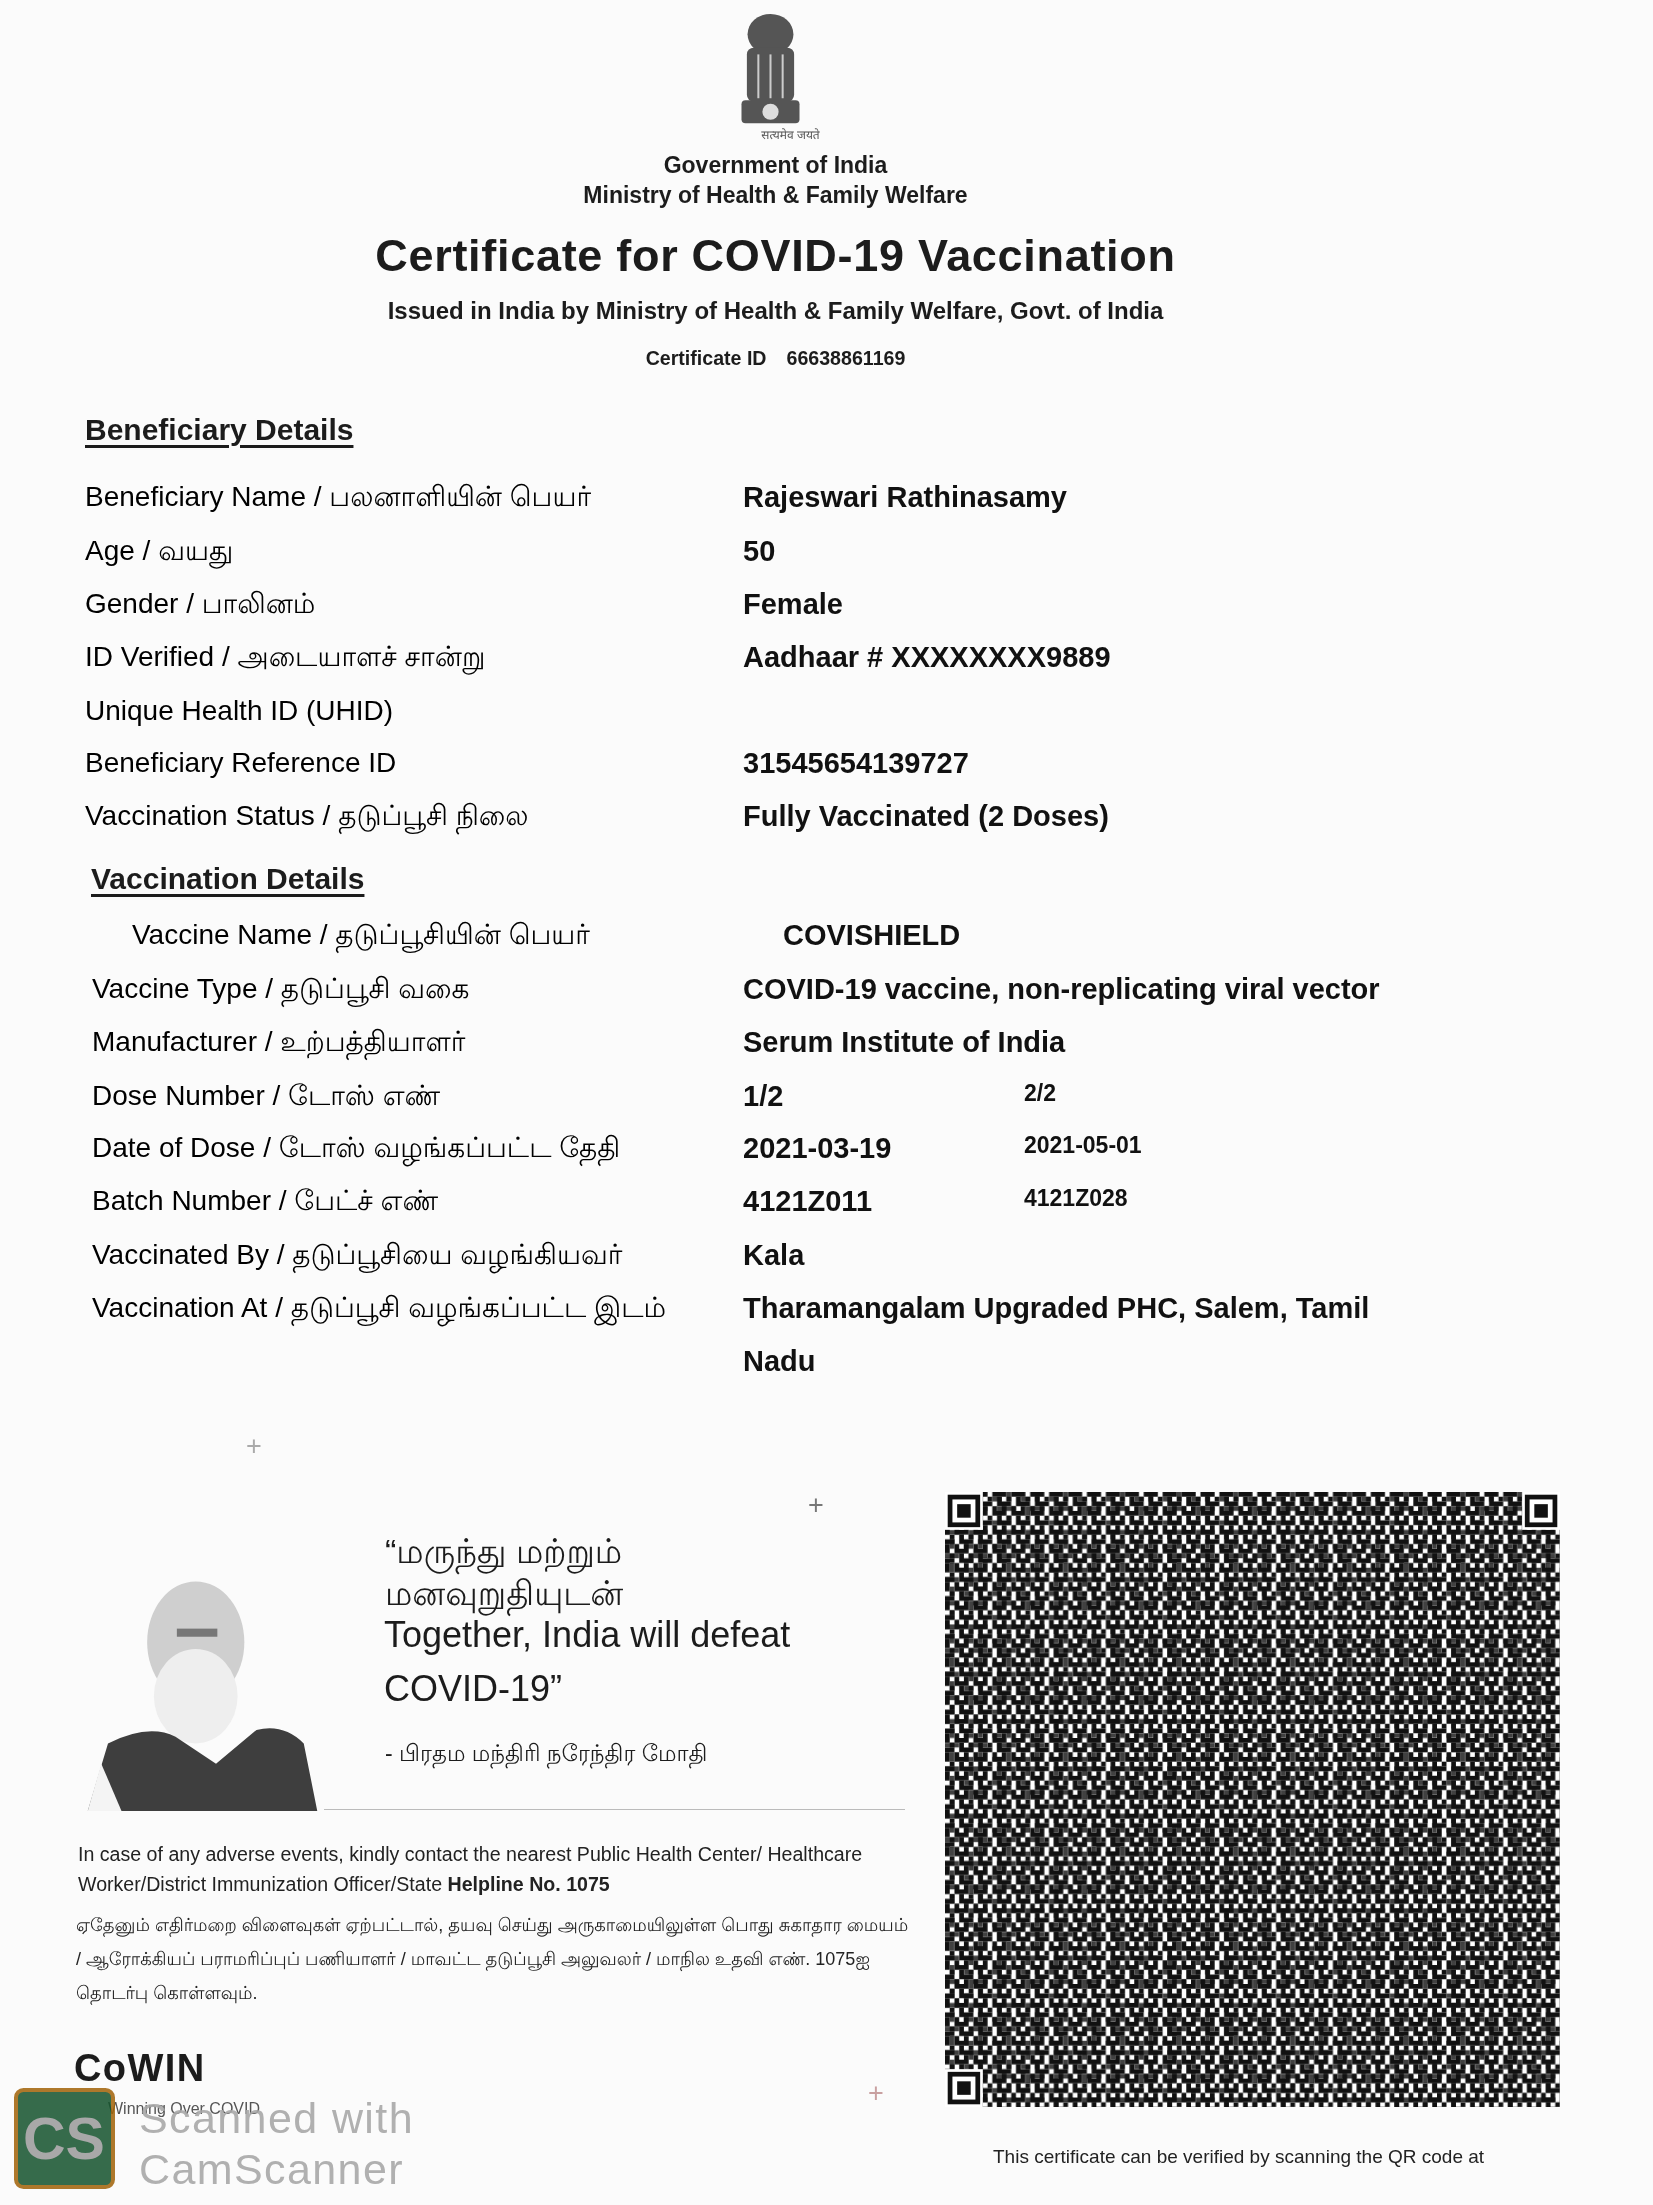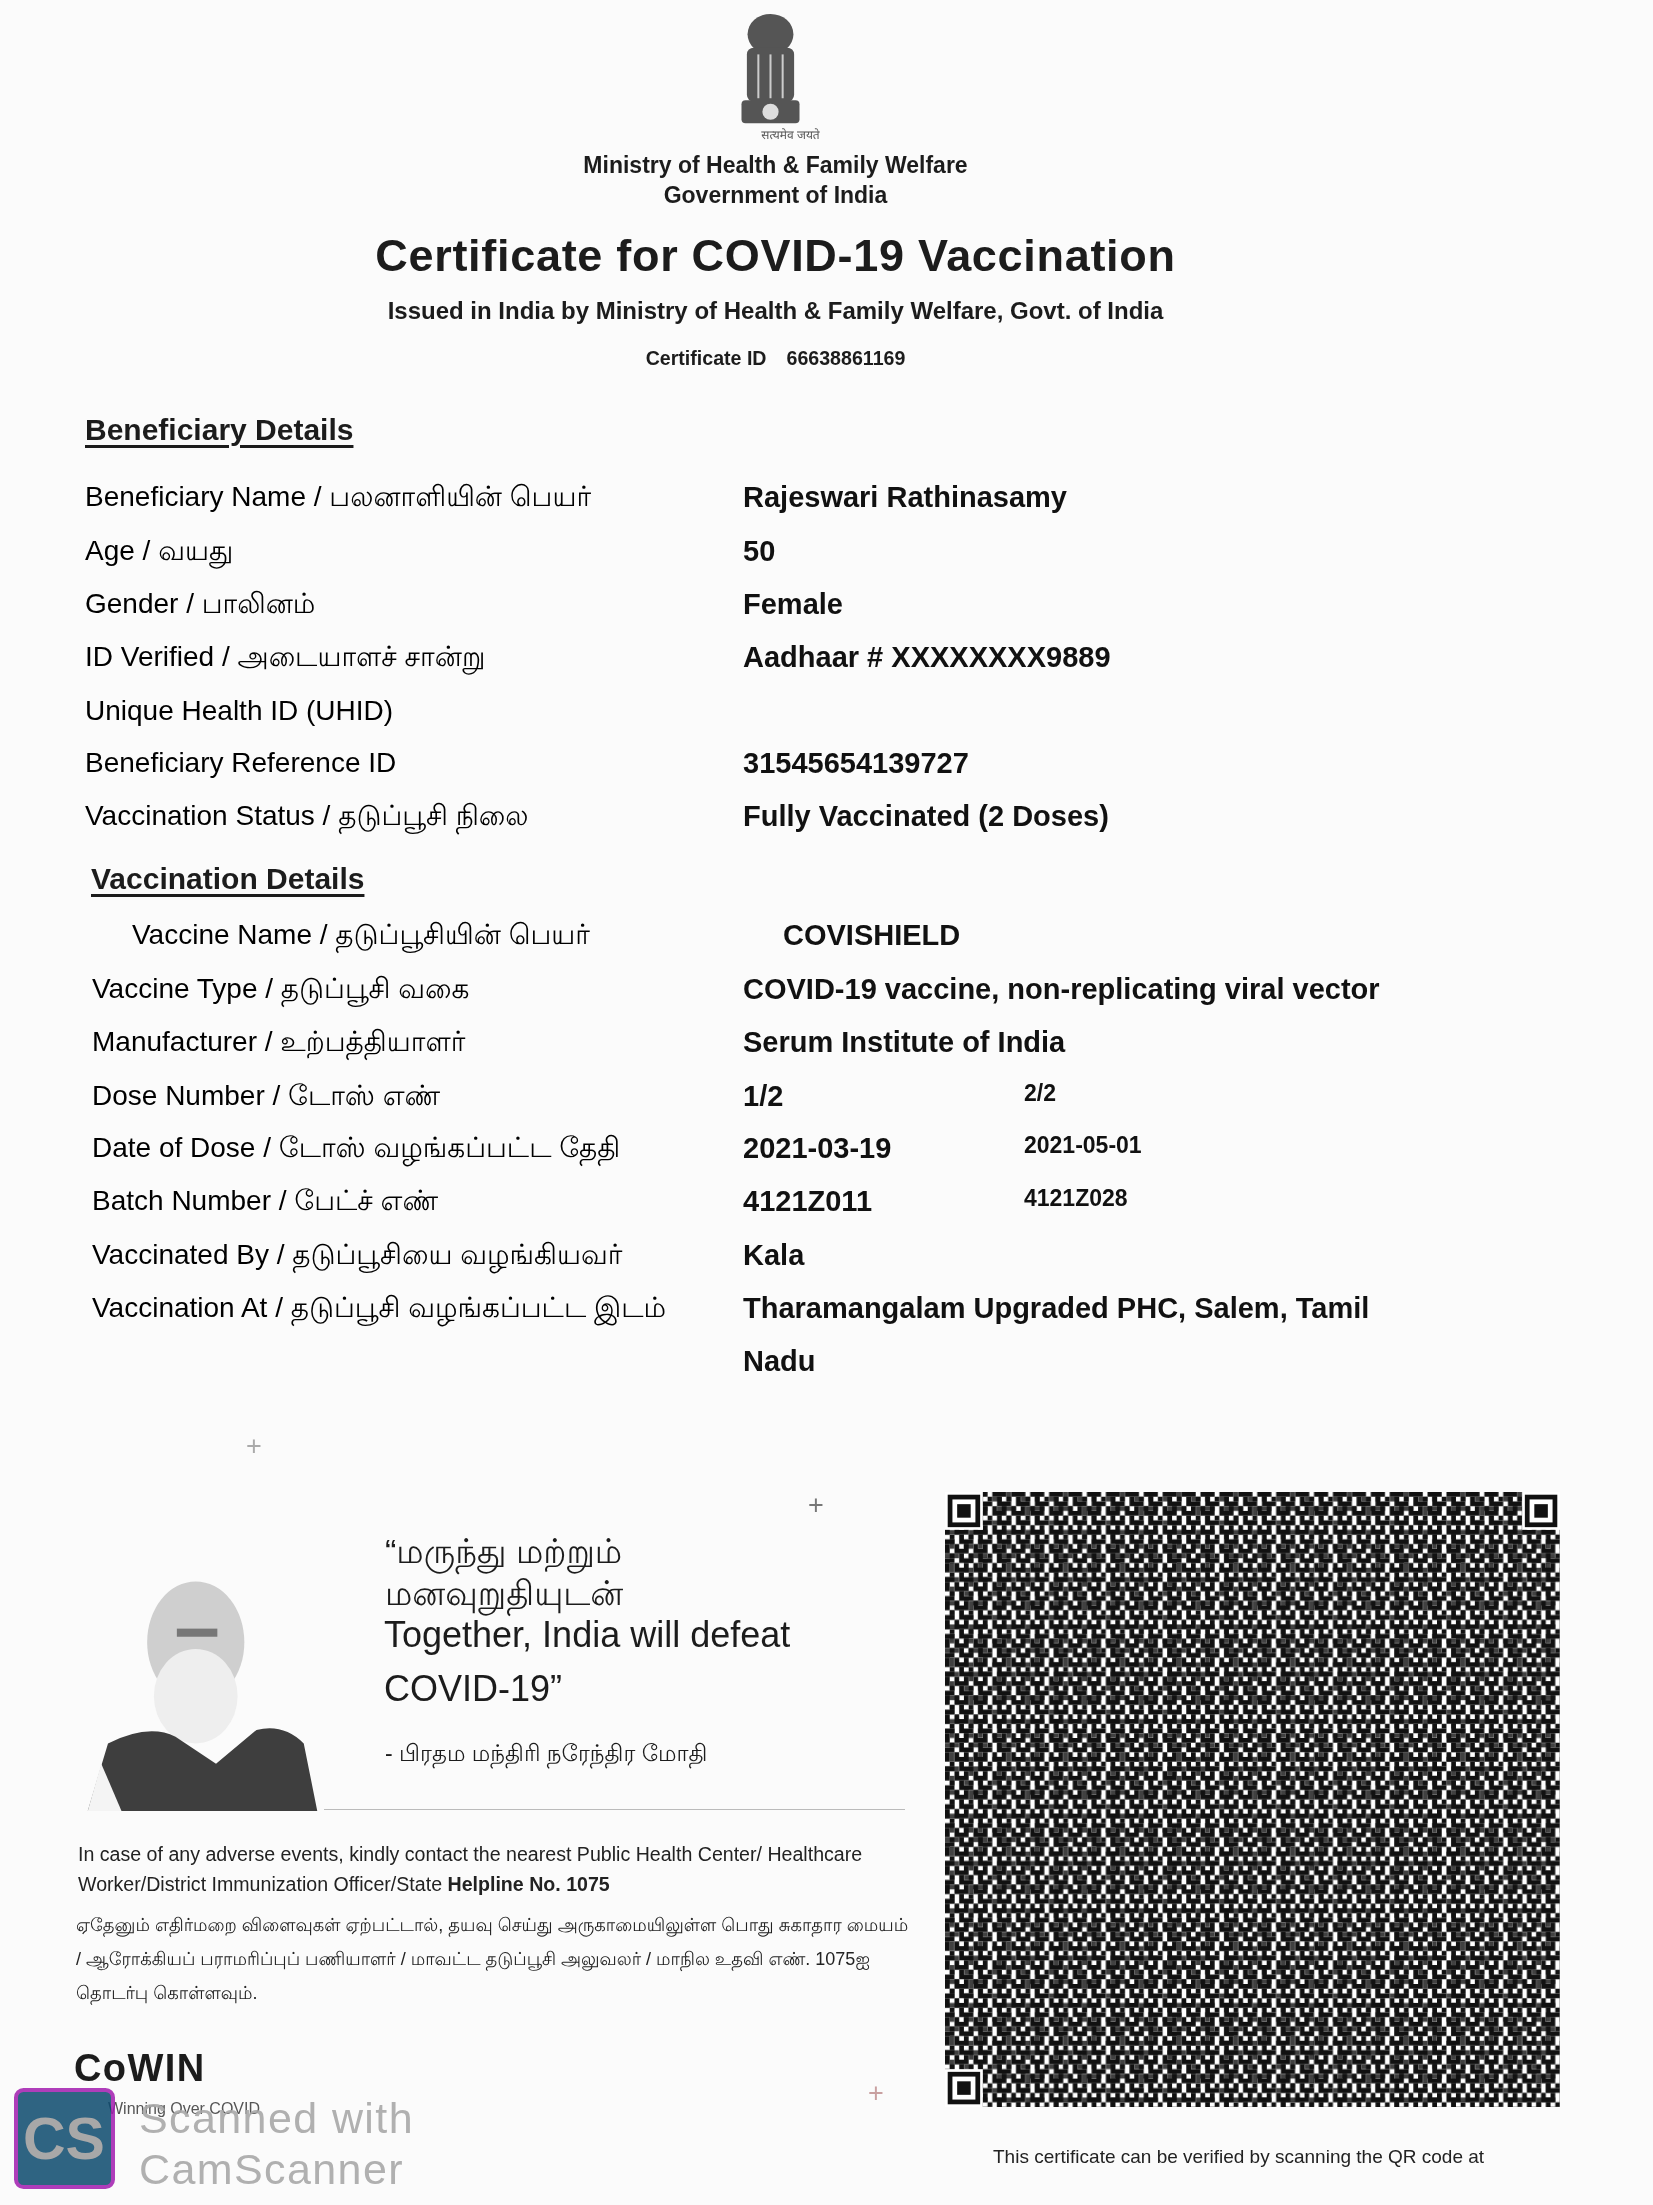--- a/index.html
+++ b/index.html
@@ -22,22 +22,22 @@
   .quote-en{left:384px;top:1608px;font-size:36px;line-height:54px;font-weight:400;width:513px;}
   .quote-by{left:385px;top:1740px;font-size:23px;font-weight:400;}
   .portrait{left:81px;top:1561px;width:243px;height:250px;}
   .rule{left:324px;top:1809px;width:581px;height:1.4px;background:#bbb;}
   .adverse-en{left:78px;top:1839px;width:811px;font-size:19.6px;line-height:30px;color:#222;}
   .adverse-ta{left:76px;top:1908px;width:838px;font-size:18px;line-height:34px;color:#222;}
   .cowin{left:74px;top:2047px;font-size:38px;font-weight:700;letter-spacing:1.4px;}
   .cowin-tag{left:108px;top:2100px;font-size:16px;color:#555;}
   .qr{left:945px;top:1492px;width:615px;height:615px;background:#fff;}
   .verify{left:993px;top:2146px;font-size:19px;color:#222;}
-  .cs-logo{left:13.5px;top:2088px;width:101px;height:101px;border:4px solid #a21caf;border-radius:9.5px;
-           background:#0c4a6e;box-sizing:border-box;color:#9a9a9a;font-size:59px;font-weight:700;
+  .cs-logo{left:13.5px;top:2088px;width:101px;height:101px;border:4px solid #a16207;border-radius:9.5px;
+           background:#14532d;box-sizing:border-box;color:#9a9a9a;font-size:59px;font-weight:700;
            display:flex;align-items:center;justify-content:center;opacity:.85;}
   .cs-text{left:139px;top:2093px;font-size:43px;line-height:51px;color:#a8a8a8;letter-spacing:1.4px;opacity:.9;}
   .plus{font-size:27px;color:#aaa;}
 </style>
 </head>
 <body>
 
 <svg class="abs emblem" viewBox="0 0 126 210">
   <g fill="#555">
     <ellipse cx="63" cy="40" rx="34" ry="30"></ellipse>
@@ -46,22 +46,22 @@
     <circle cx="63" cy="155" r="12" fill="#ddd"></circle>
   </g>
   <g stroke="#ccc" stroke-width="3">
       <line x1="45" y1="70" x2="45" y2="135"></line>
       <line x1="63" y1="70" x2="63" y2="135"></line>
       <line x1="81" y1="70" x2="81" y2="135"></line>
     </g>
 </svg>
 <div class="abs center" style="top:126px;font-size:12px;color:#555;padding-left:15px;">सत्यमेव जयते</div>
 <div class="abs center ministry">
+  <div>Government of India</div>
   <div>Ministry of Health &amp; Family Welfare</div>
-  <div>Government of India</div>
 </div>
 <div class="abs center title">Certificate for COVID-19 Vaccination</div>
 <div class="abs center subtitle">Issued in India by Ministry of Health &amp; Family Welfare, Govt. of India</div>
 <div class="abs center certid">
   <b>Certificate ID</b><span>66638861169</span>
 </div>
 
 <div class="abs section-h" style="left:85px;top:413px;">Beneficiary Details</div>
 <div>
   <div class="row" style="top:481px;">

